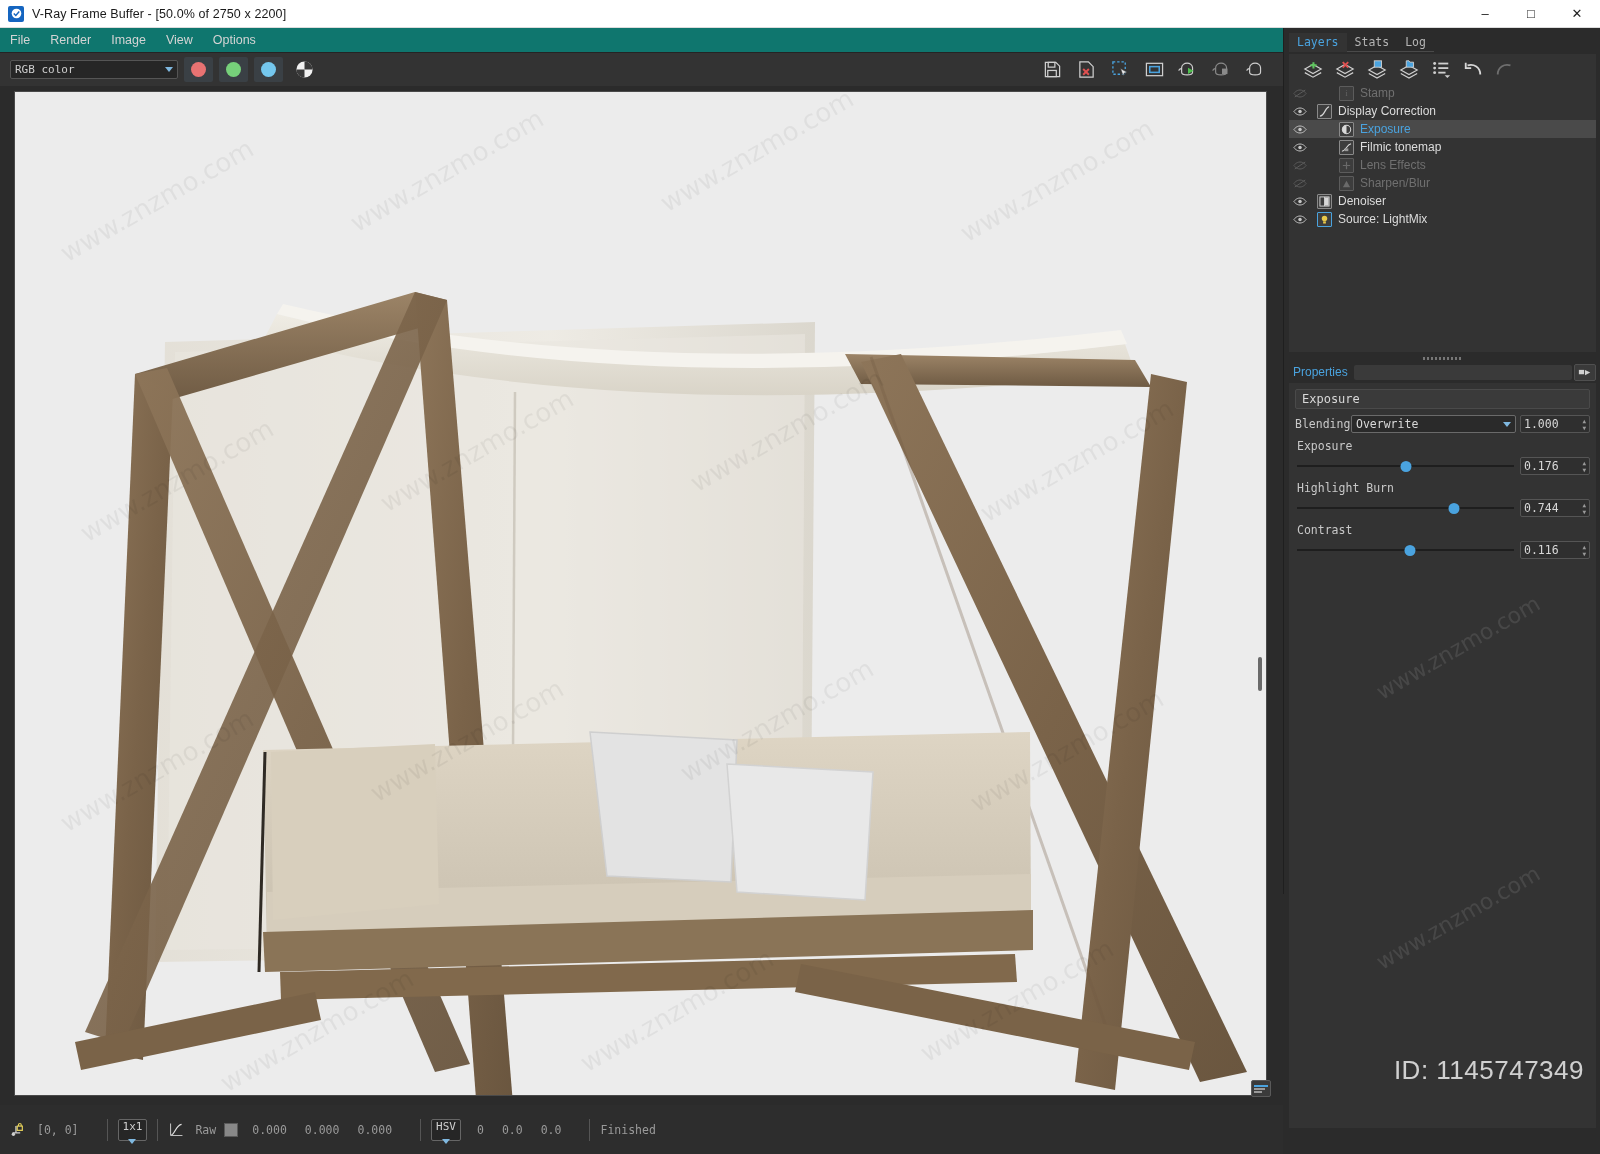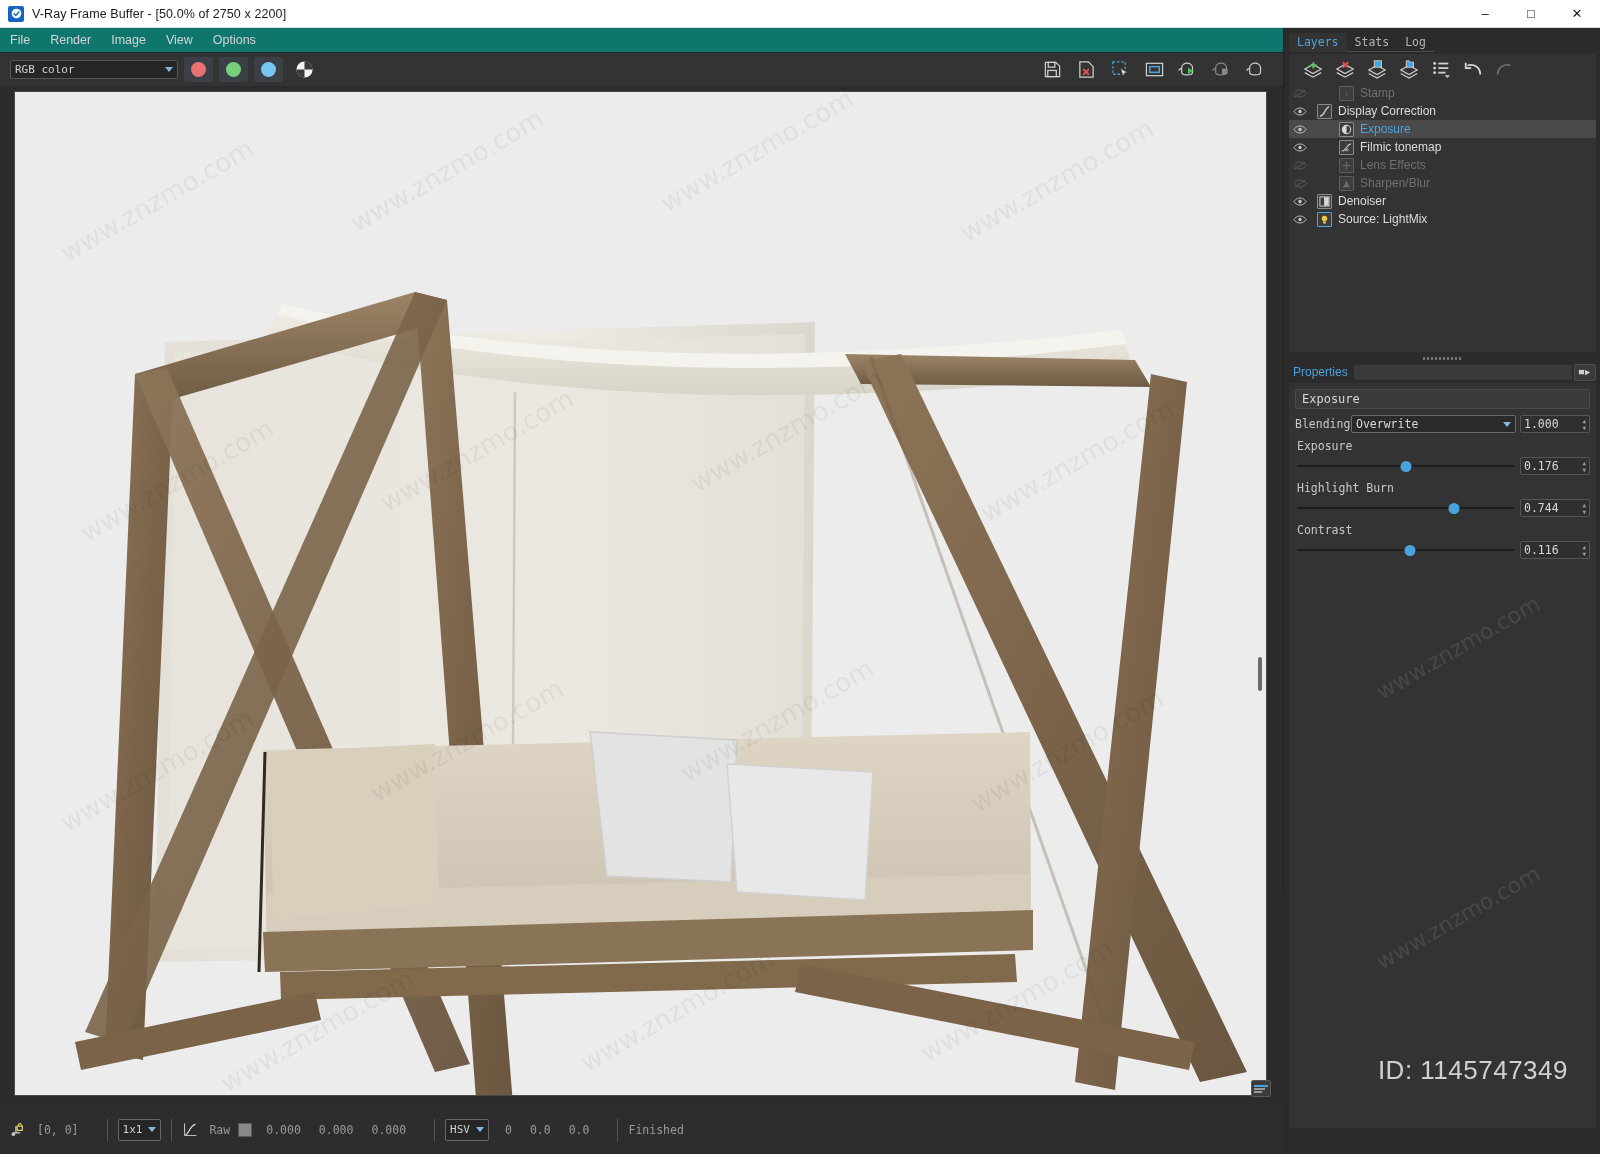--- a/index.html
+++ b/index.html
@@ -103,21 +103,21 @@
     position: absolute; left: 0; top: 1105px; width: 1283px; height: 49px;
     background: #2d2d2d; display: flex; align-items: center;
     font-family: "DejaVu Sans Mono", monospace; font-size: 11.5px; color: #9a9a9a;
     padding-left: 10px;
   }
   .sb-sep { width: 1px; height: 22px; background: #555; margin: 0 10px; }
   .sb-val { margin-right: 18px; }
   .sb-mini-select {
     height: 22px; background: #262626; border: 1px solid #666; border-radius: 2px;
     display: flex; align-items: center; padding: 0 4px; gap: 6px;
-    font-size: 11px; color: #d0d0d0;
+    font-size: 11px; color: #d0d0d0; flex-direction: column;
   }
   .sw-box { width: 14px; height: 14px; background: #888; border: 1px solid #5a5a5a; }
 
   
   .dock {
     position: absolute; left: 1283px; top: 28px; width: 317px; height: 866px;
     background: #2b2b2b; border-left: 1px solid #1f1f1f;
   }
   .dock-tabs {
     position: absolute; left: 5px; top: 4px; display: flex; align-items: flex-end;
@@ -238,21 +238,21 @@
     font-family: "DejaVu Sans", sans-serif; white-space: nowrap;
     transform: rotate(-30deg); transform-origin: left top;
   }
   .wm-dark { color: rgba(0,0,0,0.055); }
   .zhimo-logo {
     position: absolute; right: 24px; bottom: 80px;
     font-size: 64px; font-weight: bold; color: rgba(210,210,210,0.85);
     letter-spacing: 8px; line-height: 1;
   }
   .zhimo-id {
-    position: absolute; right: 28px; bottom: 42px;
+    position: absolute; right: 12px; bottom: 42px;
     font-size: 26px; color: rgba(225,225,225,0.9);
     font-family: "Liberation Sans", sans-serif; letter-spacing: .5px;
   }
   .wm-layer { position: absolute; inset: 0; overflow: hidden; pointer-events: none; }
 </style>
 </head>
 <body>
 
 <div class="titlebar">
   <div class="title-ico">

